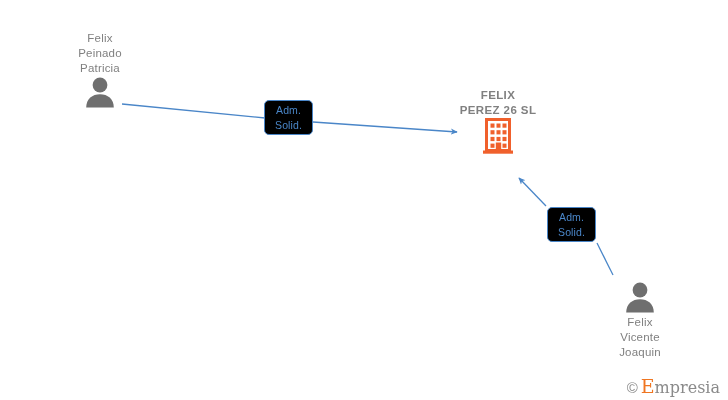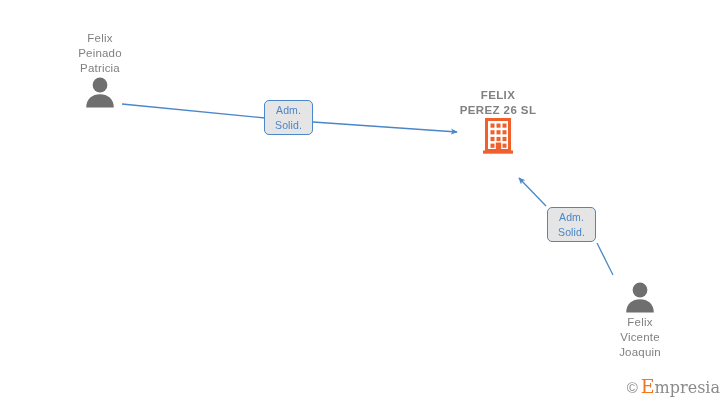--- a/index.html
+++ b/index.html
@@ -54,21 +54,21 @@
 
   .icon-wrap-person { height: 34px; line-height: 0; }
   .icon-wrap-company { height: 40px; line-height: 0; }
 
   
   .edge-label {
     position: absolute;
     box-sizing: border-box;
     border: 1px solid #4a86c8;
     border-radius: 5px;
-    background: #e5e5e5;
+    background: #000000;
     color: #4a86c8;
     font-size: 10.5px;
     line-height: 15px;
     text-align: center;
     padding: 2px 0 0 0;
     letter-spacing: 0.1px;
   }
   .edge-label span { display: block; }
   #edge-label-1 { left: 264px; top: 100px; width: 49px; height: 35px; }
   #edge-label-2 { left: 547px; top: 207px; width: 49px; height: 35px; }

